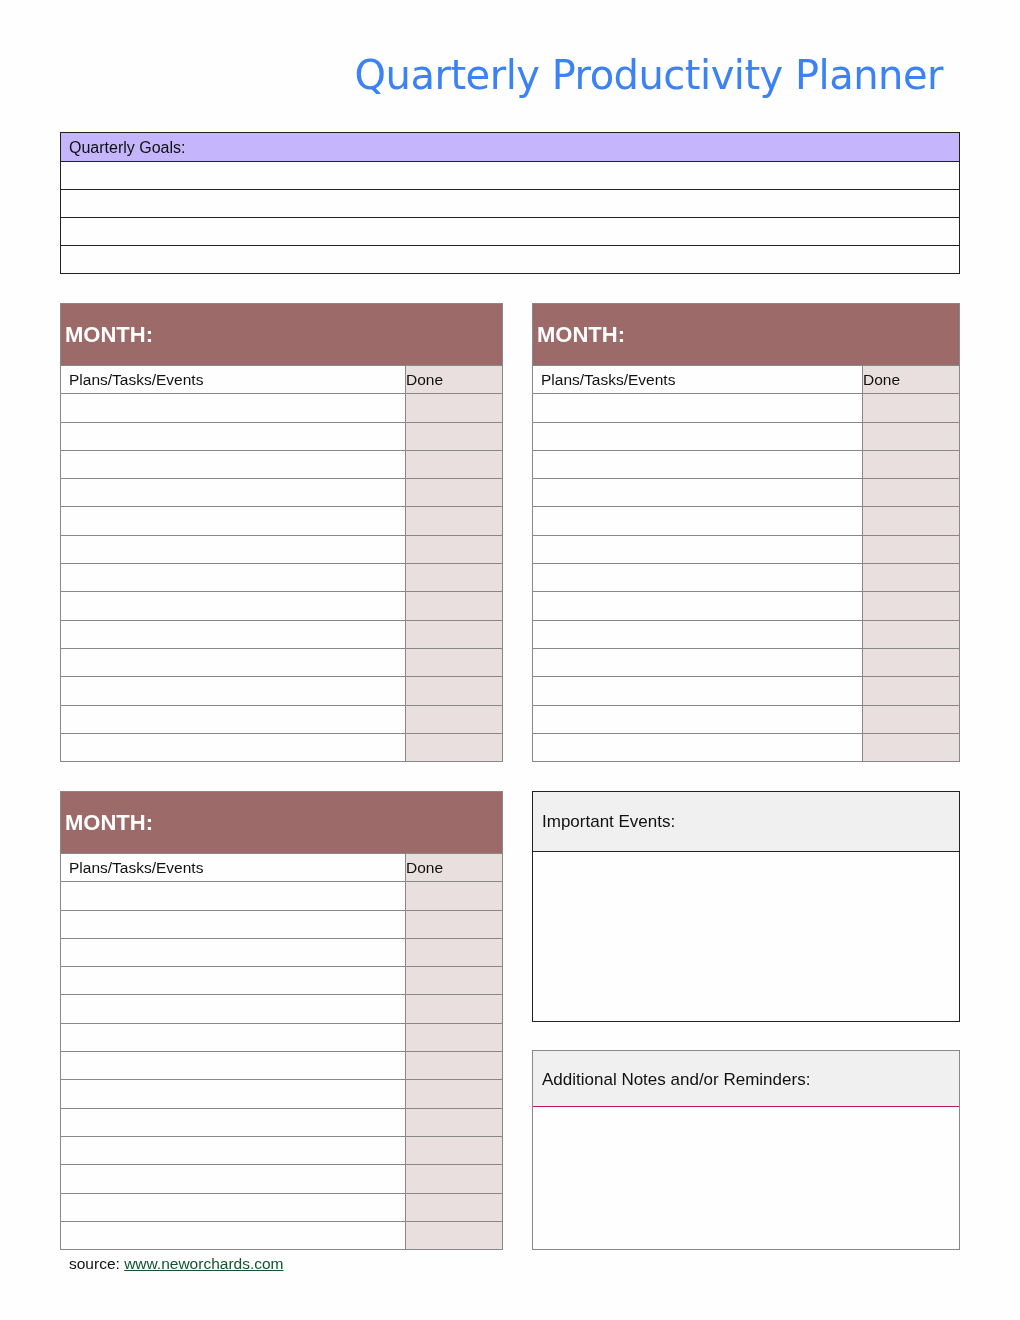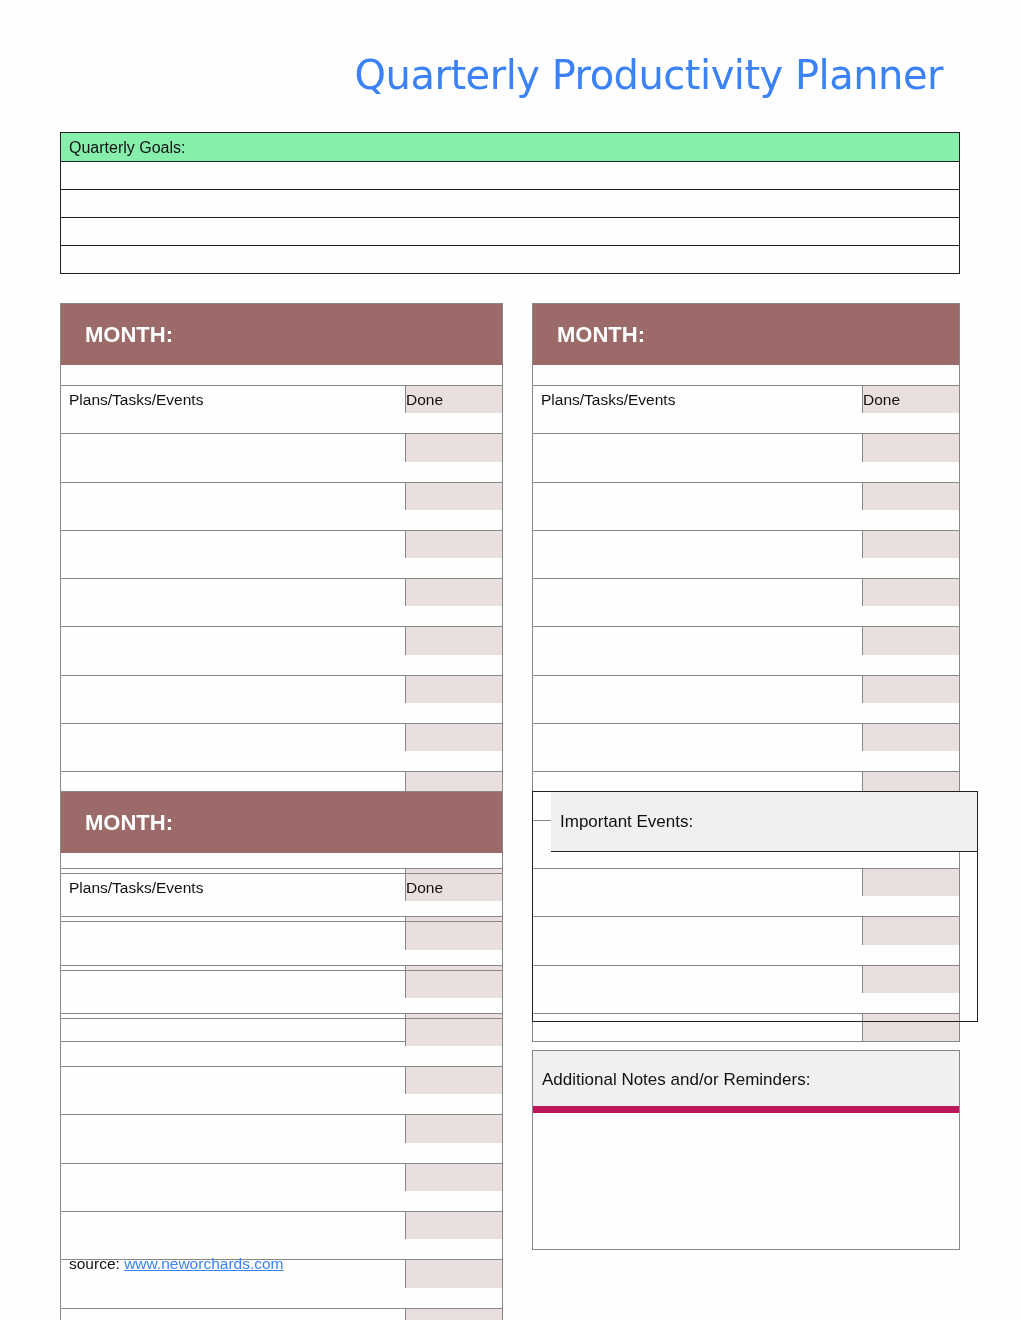--- a/index.html
+++ b/index.html
@@ -1,30 +1,30 @@
 <!DOCTYPE html>
 <html><head>
 <meta charset="utf-8">
 <style>
   html, body { margin:0; padding:0; }
   body { width:1020px; height:1320px; background:#fefefe; position:relative; font-family:"Liberation Sans", sans-serif; color:#111; overflow:hidden; }
   .title { position:absolute; right:77px; top:52px; font-size:40px; font-family:"DejaVu Sans", sans-serif; font-weight:normal; letter-spacing:-0.5px; color:#3b82f6; }
   .goals { position:absolute; left:60px; top:132px; width:898px; border:1.5px solid #222; }
-  .goals .hdr { background:#86efac; height:28px; border-bottom:1.5px solid #222; font-size:16px; padding-left:8px; line-height:30px; }
+  .goals .hdr { background:#c4b5fd; height:28px; border-bottom:1.5px solid #222; font-size:16px; padding-left:8px; line-height:30px; }
   .goals .line { height:27px; border-bottom:1.5px solid #222; }
   .goals .line:last-child { border-bottom:none; }
   .month { position:absolute; border:1px solid #888; }
-  .month .mh { background:#9b6a69; height:61px; color:#fff; font-weight:bold; font-size:22px; padding-left:24px; line-height:62px; }
-  .month .row { display:flex; height:28.3px; border-top:1px solid #888; box-sizing:border-box;margin-top:20px; }
+  .month .mh { background:#9b6a69; height:61px; color:#fff; font-weight:bold; font-size:22px; padding-left:4px; line-height:62px; }
+  .month .row { display:flex; height:28.3px; border-top:1px solid #888; box-sizing:border-box; }
   .month .row .task { flex:1; border-right:1px solid #888; font-size:15.5px; padding-left:8px; line-height:28px; }
   .month .row .done { width:96px; background:#e9dfde; font-size:15.5px; text-align:left; line-height:28px; }
   .box { position:absolute; left:532px; width:426px; }
   .box .bh { background:#f0f0f0; font-size:17px; padding-left:9px; }
   .source { position:absolute; left:69px; top:1255px; font-size:15.5px; }
-  .source a { color:#3b82f6; text-decoration:underline;margin-top:12px; }
+  .source a { color:#14532d; text-decoration:underline;margin-top:12px; }
 </style>
 </head>
 <body>
 
 <div class="title">Quarterly Productivity Planner</div>
 
 <div class="goals">
   <div class="hdr">Quarterly Goals:</div>
   <div class="line"></div>
   <div class="line"></div>
@@ -211,25 +211,25 @@
         <div class="task"></div>
         <div class="done"></div>
       </div>
       <div class="row">
         <div class="task"></div>
         <div class="done"></div>
       </div>
     </div>
 </div>
 
-<div class="box" style="top:791px; height:229px; border:1.5px solid #222;padding-left:18px;">
+<div class="box" style="top:791px; height:229px; border:1.5px solid #222;">
   <div class="bh" style="height:59px; line-height:60px; border-bottom:1.5px solid #222;">Important Events:</div>
   <div style="height:168px;"></div>
 </div>
 
 <div class="box" style="top:1050px; height:198px; border:1px solid #888;">
-  <div class="bh" style="height:55px; line-height:57px; border-bottom:7px solid #be185d;">Additional Notes and/or Reminders:</div>
+  <div class="bh" style="height:55px; line-height:57px; border-bottom:1px solid #be185d;">Additional Notes and/or Reminders:</div>
   <div style="height:142px;"></div>
 </div>
 
 <div class="source">
   <span>source: </span><a>www.neworchards.com</a>
 </div>
 
 </body></html>

